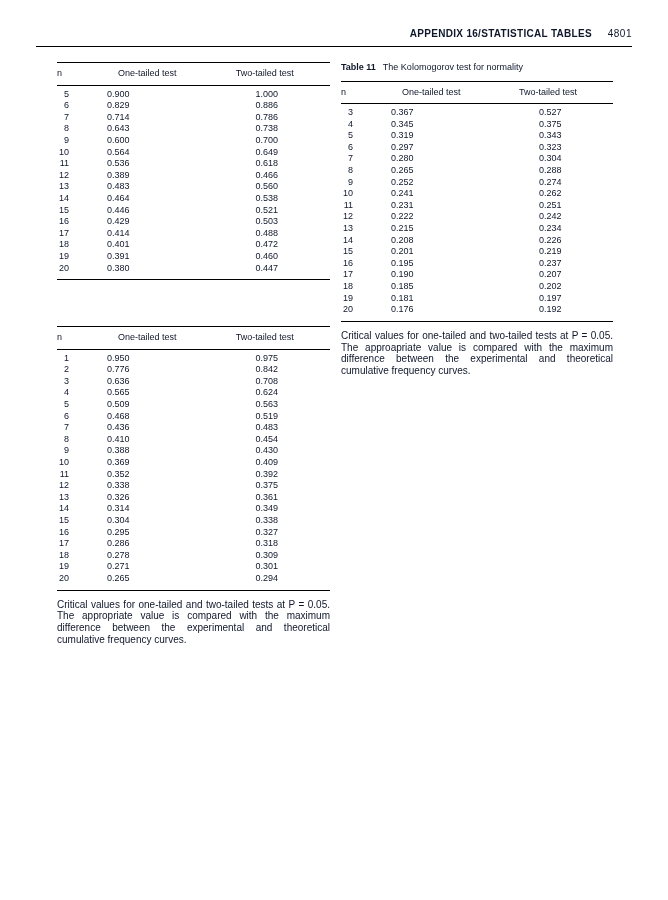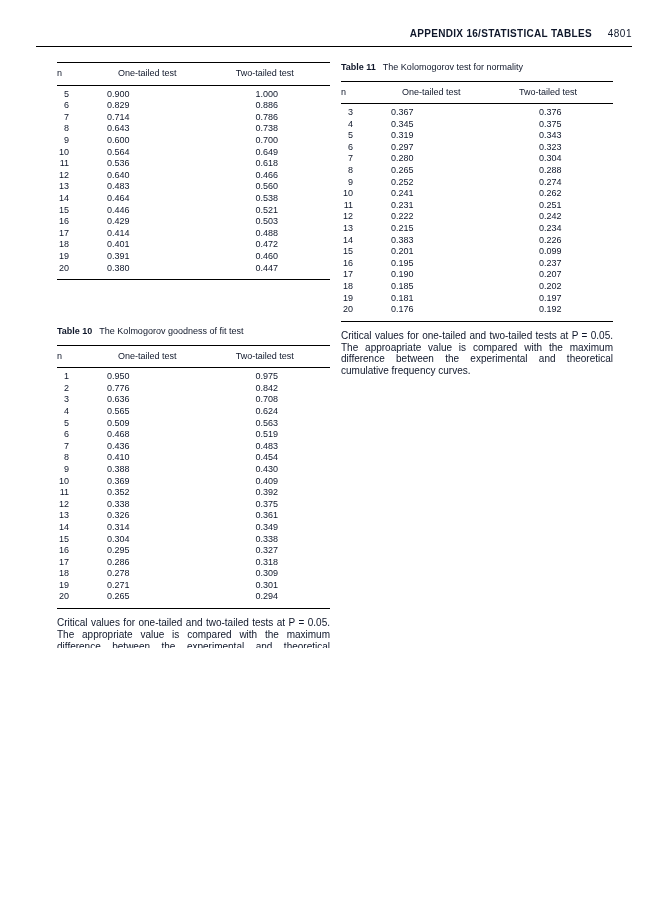--- a/index.html
+++ b/index.html
@@ -125,21 +125,21 @@
                 <div class="c1">0.564</div>
                 <div class="c2">0.649</div>
               </div>
               <div class="trow">
                 <div class="c0">11</div>
                 <div class="c1">0.536</div>
                 <div class="c2">0.618</div>
               </div>
               <div class="trow">
                 <div class="c0">12</div>
-                <div class="c1">0.640</div>
+                <div class="c1">0.389</div>
                 <div class="c2">0.466</div>
               </div>
               <div class="trow">
                 <div class="c0">13</div>
                 <div class="c1">0.483</div>
                 <div class="c2">0.560</div>
               </div>
               <div class="trow">
                 <div class="c0">14</div>
                 <div class="c1">0.464</div>
@@ -173,23 +173,20 @@
               <div class="trow">
                 <div class="c0">20</div>
                 <div class="c1">0.380</div>
                 <div class="c2">0.447</div>
               </div>
             </div>
         </div>
       </div>
 
       <div class="tbl-block">
-        <p class="caption">
-          <span class="tlabel">Table 10</span><span>The Kolmogorov goodness of fit test</span>
-        </p>
         <div class="ttable">
           <div class="thead">
             <div class="trow">
               <div class="c0">n</div>
               <div class="c1">One-tailed test</div>
               <div class="c2">Two-tailed test</div>
             </div>
           </div>
           <div class="tbody">
               <div class="trow">
@@ -310,21 +307,21 @@
             <div class="trow">
               <div class="c0">n</div>
               <div class="c1">One-tailed test</div>
               <div class="c2">Two-tailed test</div>
             </div>
           </div>
           <div class="tbody">
               <div class="trow">
                 <div class="c0">3</div>
                 <div class="c1">0.367</div>
-                <div class="c2">0.376</div>
+                <div class="c2">0.527</div>
               </div>
               <div class="trow">
                 <div class="c0">4</div>
                 <div class="c1">0.345</div>
                 <div class="c2">0.375</div>
               </div>
               <div class="trow">
                 <div class="c0">5</div>
                 <div class="c1">0.319</div>
                 <div class="c2">0.343</div>
@@ -364,27 +361,27 @@
                 <div class="c1">0.222</div>
                 <div class="c2">0.242</div>
               </div>
               <div class="trow">
                 <div class="c0">13</div>
                 <div class="c1">0.215</div>
                 <div class="c2">0.234</div>
               </div>
               <div class="trow">
                 <div class="c0">14</div>
-                <div class="c1">0.383</div>
+                <div class="c1">0.208</div>
                 <div class="c2">0.226</div>
               </div>
               <div class="trow">
                 <div class="c0">15</div>
                 <div class="c1">0.201</div>
-                <div class="c2">0.099</div>
+                <div class="c2">0.219</div>
               </div>
               <div class="trow">
                 <div class="c0">16</div>
                 <div class="c1">0.195</div>
                 <div class="c2">0.237</div>
               </div>
               <div class="trow">
                 <div class="c0">17</div>
                 <div class="c1">0.190</div>
                 <div class="c2">0.207</div>

